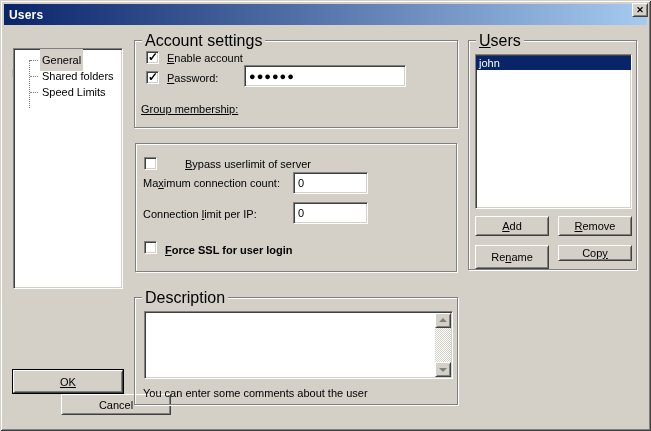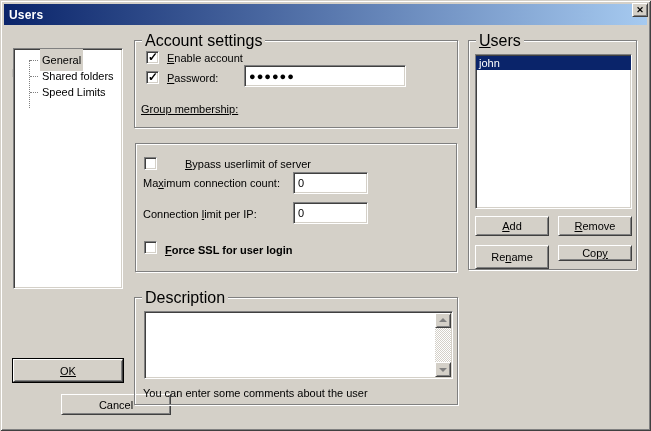--- a/index.html
+++ b/index.html
@@ -142,21 +142,21 @@
     <div class="tree-row">
       <span class="tree-stub"></span>
       <span class="tree-label">Shared folders</span>
     </div>
     <div class="tree-row">
       <span class="tree-stub"></span>
       <span class="tree-label">Speed Limits</span>
     </div>
   </div>
 
-  <div class="btn default" style="left:13px; top:359px; width:110px; height:23px;text-decoration:underline;">OK</div>
+  <div class="btn default" style="left:13px; top:370px; width:110px; height:23px;text-decoration:underline;">OK</div>
   <div class="btn" style="left:13px; top:394px; width:110px; height:21px;margin-left:48px;">Cancel</div>
 
   <div class="groupbox" style="left:134px; top:40px; width:324px; height:88px;">
     <span class="legend">Account settings</span>
 
     <span class="cb checked" style="left:11px; top:10px;"></span>
     <span class="lbl" style="left:32px; top:11px;"><u>E</u>nable account</span>
 
     <span class="cb checked" style="left:11px; top:30px;"></span>
     <span class="lbl" style="left:32px; top:31px;"><u>P</u>assword:</span>

